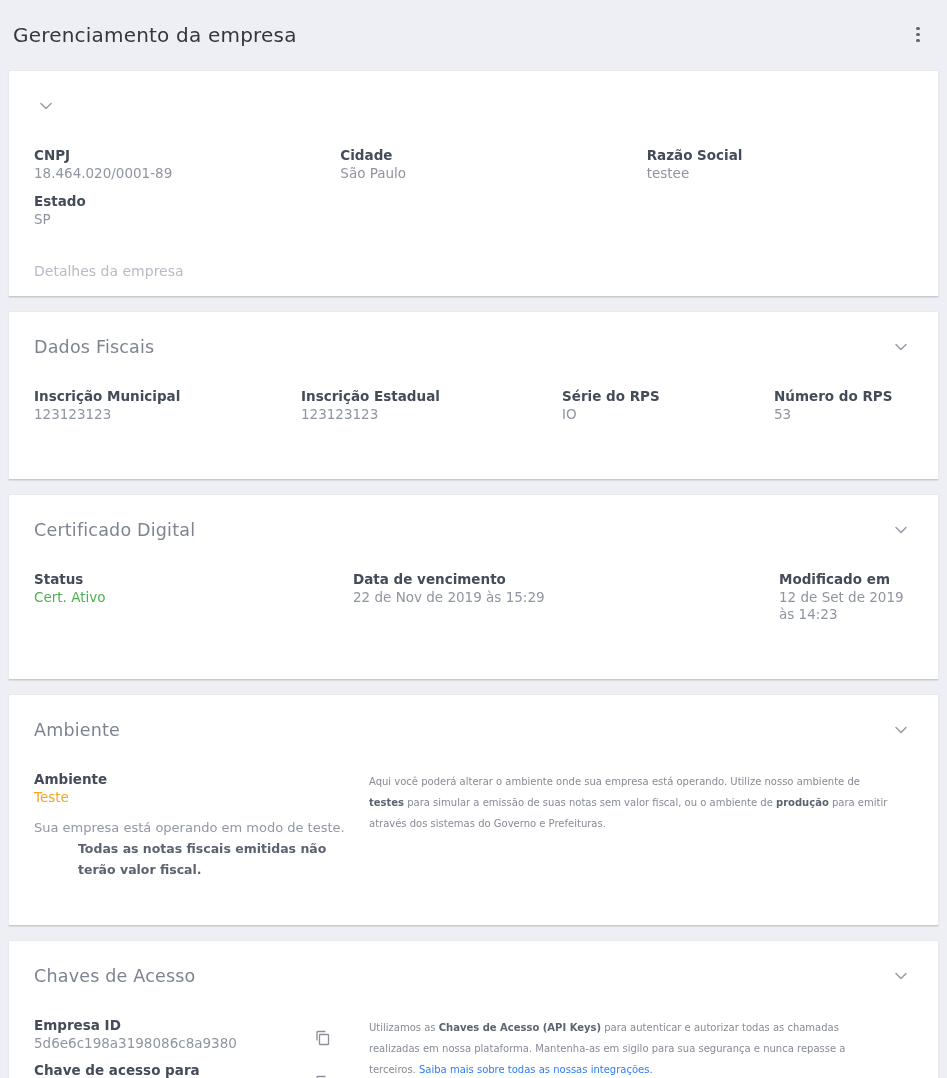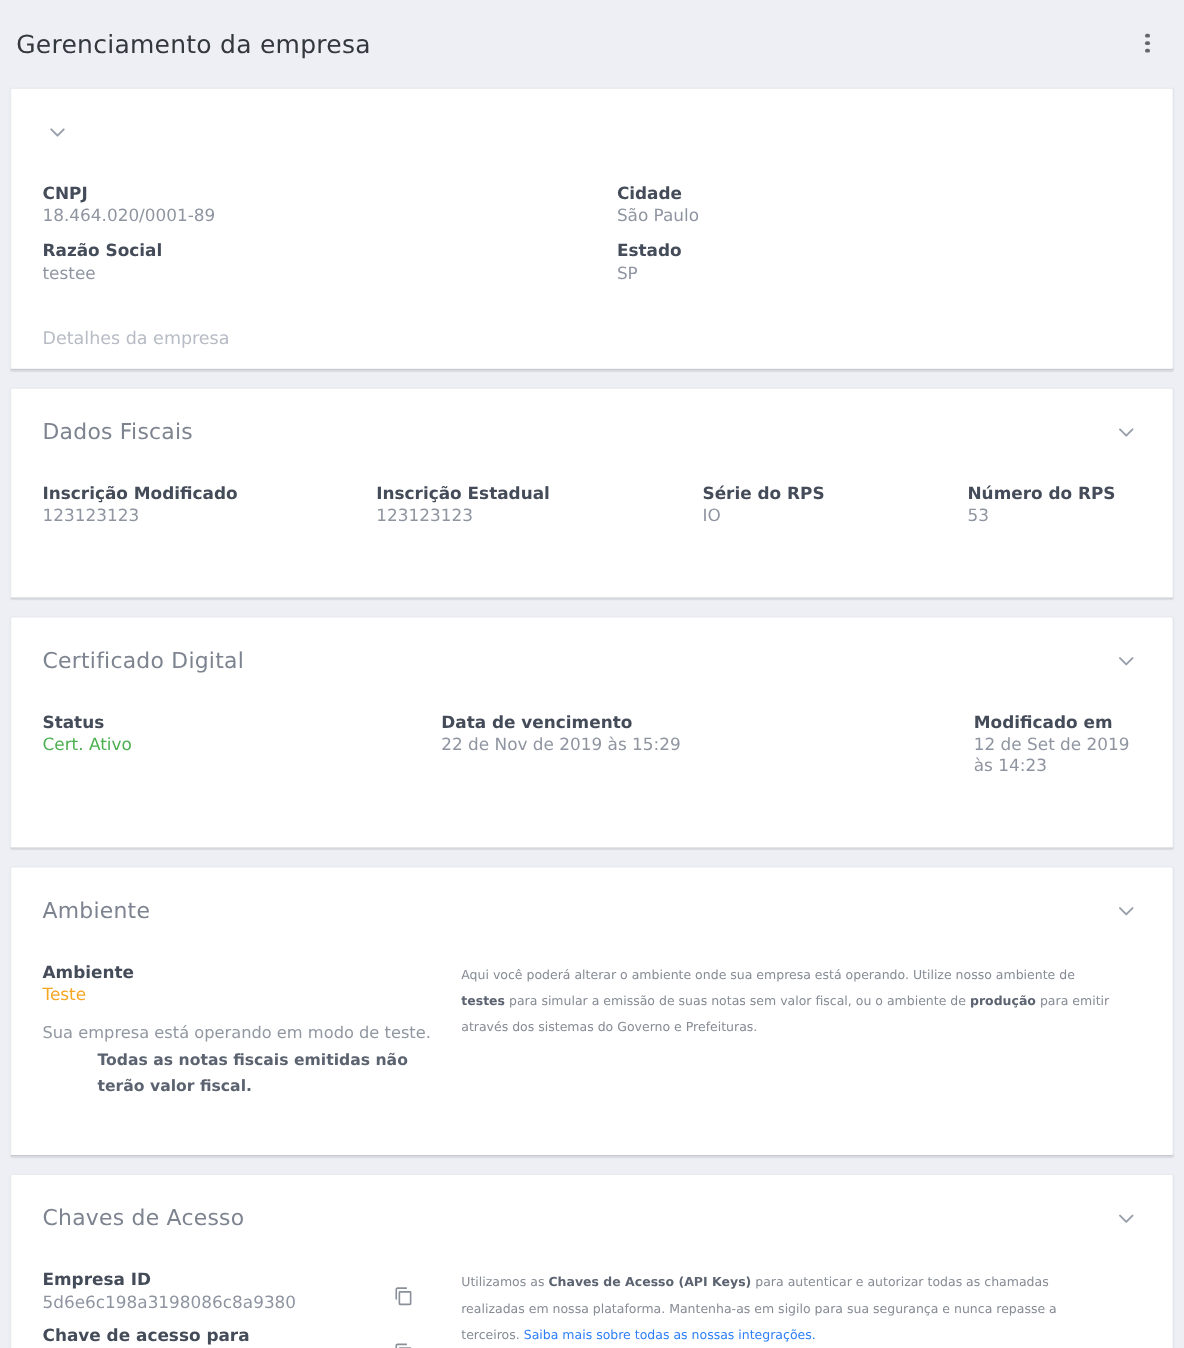--- a/index.html
+++ b/index.html
@@ -62,21 +62,21 @@
   }
   .chevron svg{stroke:#9aa0ab;fill:none;stroke-width:1.6;stroke-linecap:round;stroke-linejoin:round;}
   
   .field{margin-bottom:11px;}
   .field .lbl{font-size:13.5px;font-weight:600;color:var(--label);line-height:17px;}
   .field .val{font-size:13.5px;font-weight:400;color:var(--value);line-height:17px;margin-top:1px;}
   .val-green{color:var(--green) !important;}
   .val-orange{color:var(--orange) !important;}
   
   .card-company{padding-bottom:16px;}
-  .grid-2{display:grid;grid-template-columns:1fr 1fr;column-gap:40px;}
+  .grid-2{display:grid;grid-template-columns:1fr 1fr 1fr;column-gap:40px;}
   .footer-link{
     display:inline-block;margin-top:24px;font-size:14px;color:var(--faint);
     cursor:pointer;text-decoration:none;
   }
   
   .grid-fiscal{display:grid;grid-template-columns:267px 261px 212px 1fr;}
   
   .grid-cert{display:grid;grid-template-columns:283px 390px 1fr;gap:36px;}
   
   .split{display:grid;grid-template-columns:312px 1fr;column-gap:23px;}
@@ -143,21 +143,21 @@
     <div class="card-head">
       <h2>Dados Fiscais</h2>
       <button class="chevron" aria-label="collapse">
         <svg width="20" height="20" viewBox="0 0 20 20">
             <polyline points="5,7.5 10,12.5 15,7.5"></polyline>
           </svg>
       </button>
     </div>
     <div class="grid-fiscal">
       <div class="field">
-        <div class="lbl">Inscrição Modificado</div>
+        <div class="lbl">Inscrição Municipal</div>
         <div class="val">123123123</div>
       </div>
       <div class="field">
         <div class="lbl">Inscrição Estadual</div>
         <div class="val">123123123</div>
       </div>
       <div class="field">
         <div class="lbl">Série do RPS</div>
         <div class="val">IO</div>
       </div>

